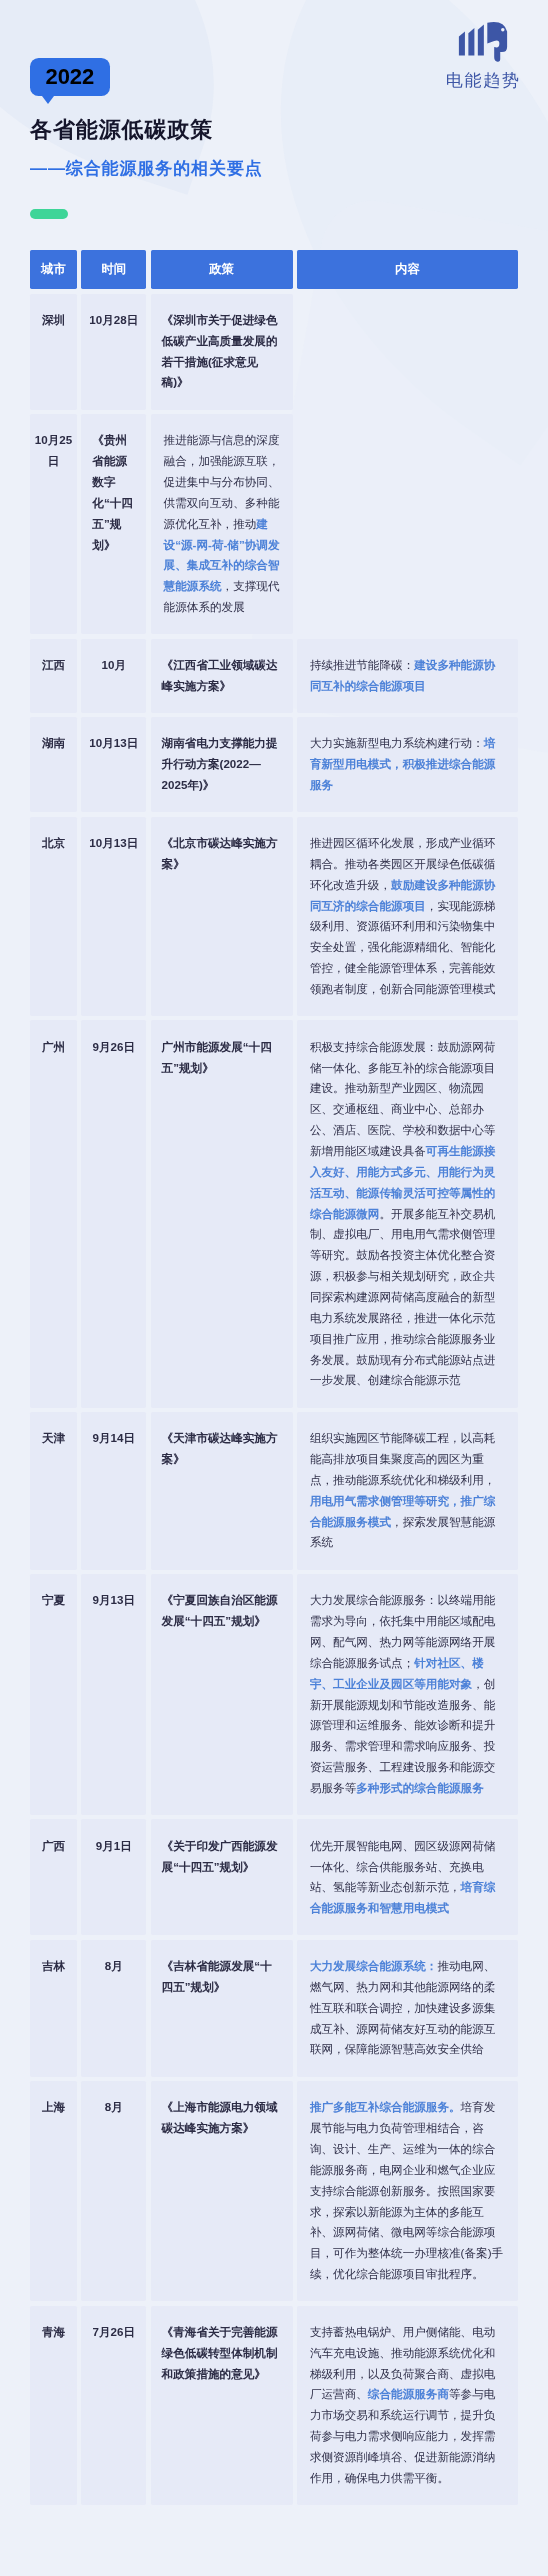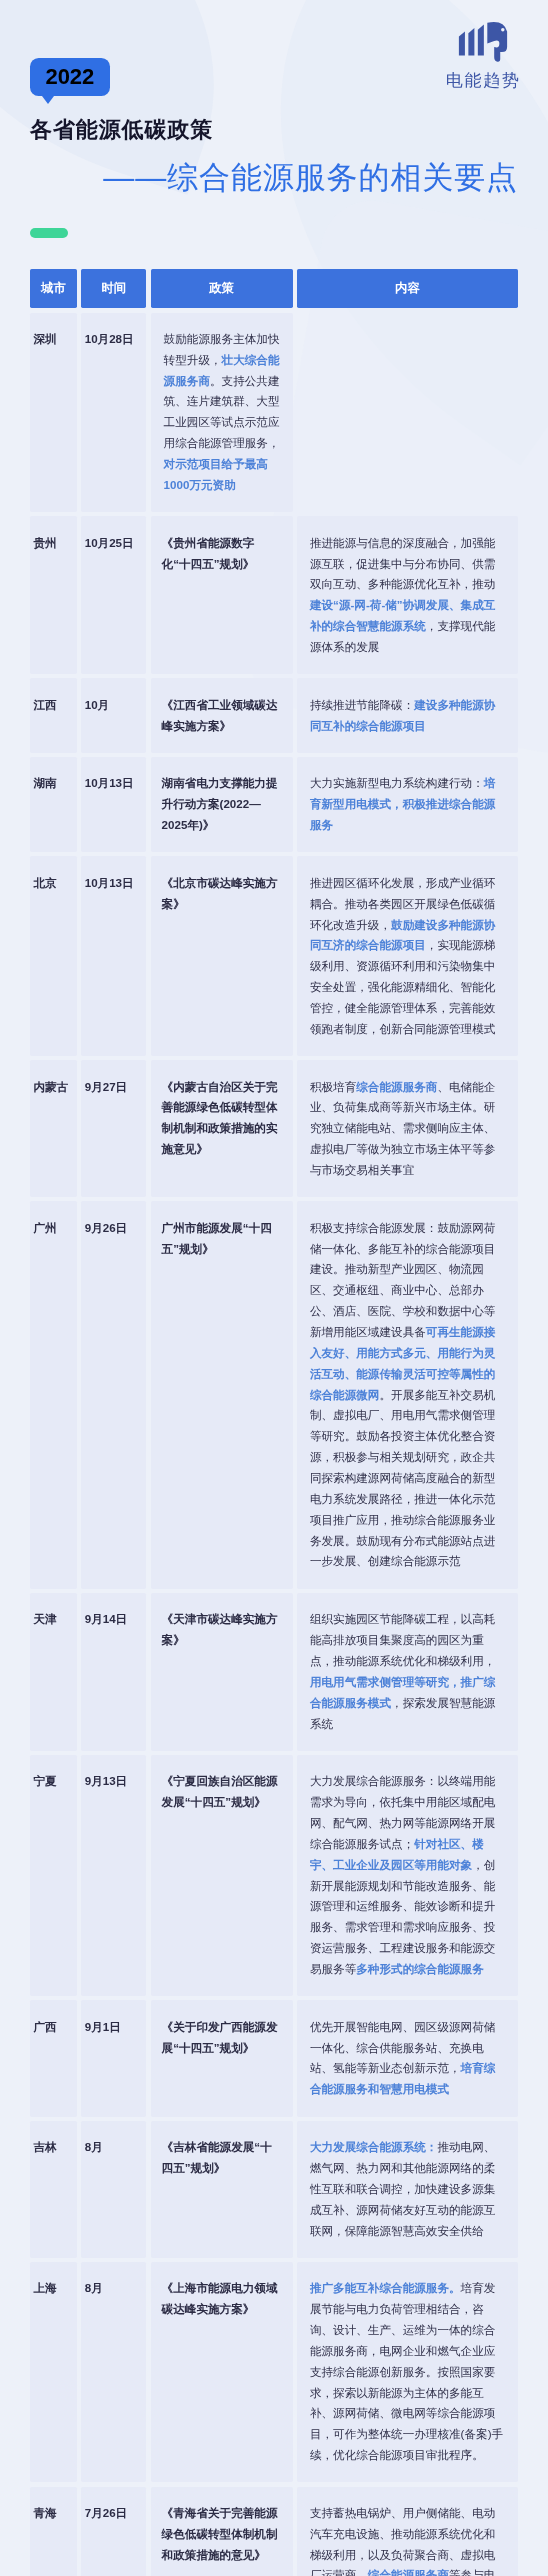--- a/index.html
+++ b/index.html
@@ -27,33 +27,33 @@
     display:inline-block; position:relative; margin-top:58px;
     background:#2f6fe4; color:#000000; font-weight:bold; font-size:22px;
     padding:6px 15.4px; border-radius:8.6px;
   }
   .badge:after {
     content:""; position:absolute; left:12px; bottom:-7.7px;
     border-left:6px solid transparent; border-right:6px solid transparent;
     border-top:8.6px solid #2f6fe4;
   }
   h1.title { font-size:22px; color:#15152b; font-weight:bold; margin-top:19px; letter-spacing:0.9px; }
-  h2.subtitle { font-size:31px; color:#2f6fe4; font-weight:normal; margin-top:12px; letter-spacing:0.9px;text-align:right; }
+  h2.subtitle { font-size:17px; color:#2f6fe4; font-weight:bold; margin-top:12px; letter-spacing:0.9px; }
   .green-dash { width:38px; height:10.3px; border-radius:6px; background:#3ed598; margin-top:29px; }
 
   
   .table { margin-top:31px; padding-bottom:69px; }
   .thead, .trow { display:grid; grid-template-columns:47px 65px 142px 1fr; gap:4.3px; margin-bottom:4.3px; }
   .th {
     background:#3c72dd; color:#ffffff; font-weight:bold; font-size:12.4px;
     display:flex; align-items:center; justify-content:center; height:39px;
     border-radius:1.7px;
   }
   .cell { background:#e6eaf7; font-size:11.6px; color:#30304a; line-height:1.8; border-radius:1.7px; }
-  .cell.city, .cell.date { text-align:left; padding:16.3px 3.4px; font-weight:bold; color:#2c2c45; }
+  .cell.city, .cell.date { text-align:center; padding:16.3px 3.4px; font-weight:bold; color:#2c2c45; }
   .cell.policy { padding:16.3px 11px; font-weight:bold; color:#2c2c45; }
   .cell.content { padding:16.3px 13px; }
   .hl { color:#4d82d8; font-weight:bold; }
 </style>
 </head>
 <body>
 
 <div class="petal petal1"></div>
 <div class="petal petal2"></div>
 <div class="petal petal3"></div>
@@ -83,26 +83,23 @@
     <div class="thead">
       <div class="th">城市</div>
       <div class="th">时间</div>
       <div class="th">政策</div>
       <div class="th">内容</div>
     </div>
     <div id="tbody">
         <div class="trow">
           <div class="cell city">深圳</div>
           <div class="cell date">10月28日</div>
-          <div class="cell content">
-            <p><span>鼓励能源服务主体加快转型升级，</span><span class="hl">壮大综合能源服务商</span><span>。支持公共建筑、连片建筑群、大型工业园区等试点示范应用综合能源管理服务，</span><span class="hl">对示范项目给予最高1000万元资助</span></p>
-          </div>
+          <div class="cell policy">《深圳市关于促进绿色低碳产业高质量发展的若干措施(征求意见稿)》</div>
         </div>
         <div class="trow">
-          <div class="cell city">贵州</div>
           <div class="cell date">10月25日</div>
           <div class="cell policy">《贵州省能源数字化“十四五”规划》</div>
           <div class="cell content">
             <p><span>推进能源与信息的深度融合，加强能源互联，促进集中与分布协同、供需双向互动、多种能源优化互补，推动</span><span class="hl">建设“源-网-荷-储”协调发展、集成互补的综合智慧能源系统</span><span>，支撑现代能源体系的发展</span></p>
           </div>
         </div>
         <div class="trow">
           <div class="cell city">江西</div>
           <div class="cell date">10月</div>
           <div class="cell policy">《江西省工业领域碳达峰实施方案》</div>
@@ -117,28 +114,20 @@
           <div class="cell content">
             <p><span>大力实施新型电力系统构建行动：</span><span class="hl">培育新型用电模式，积极推进综合能源服务</span></p>
           </div>
         </div>
         <div class="trow">
           <div class="cell city">北京</div>
           <div class="cell date">10月13日</div>
           <div class="cell policy">《北京市碳达峰实施方案》</div>
           <div class="cell content">
             <p><span>推进园区循环化发展，形成产业循环耦合。推动各类园区开展绿色低碳循环化改造升级，</span><span class="hl">鼓励建设多种能源协同互济的综合能源项目</span><span>，实现能源梯级利用、资源循环利用和污染物集中安全处置，强化能源精细化、智能化管控，健全能源管理体系，完善能效领跑者制度，创新合同能源管理模式</span></p>
-          </div>
-        </div>
-        <div class="trow">
-          <div class="cell city">内蒙古</div>
-          <div class="cell date">9月27日</div>
-          <div class="cell policy">《内蒙古自治区关于完善能源绿色低碳转型体制机制和政策措施的实施意见》</div>
-          <div class="cell content">
-            <p><span>积极培育</span><span class="hl">综合能源服务商</span><span>、电储能企业、负荷集成商等新兴市场主体。研究独立储能电站、需求侧响应主体、虚拟电厂等做为独立市场主体平等参与市场交易相关事宜</span></p>
           </div>
         </div>
         <div class="trow">
           <div class="cell city">广州</div>
           <div class="cell date">9月26日</div>
           <div class="cell policy">广州市能源发展“十四五”规划》</div>
           <div class="cell content">
             <p><span>积极支持综合能源发展：鼓励源网荷储一体化、多能互补的综合能源项目建设。推动新型产业园区、物流园区、交通枢纽、商业中心、总部办公、酒店、医院、学校和数据中心等新增用能区域建设具备</span><span class="hl">可再生能源接入友好、用能方式多元、用能行为灵活互动、能源传输灵活可控等属性的综合能源微网</span><span>。开展多能互补交易机制、虚拟电厂、用电用气需求侧管理等研究。鼓励各投资主体优化整合资源，积极参与相关规划研究，政企共同探索构建源网荷储高度融合的新型电力系统发展路径，推进一体化示范项目推广应用，推动综合能源服务业务发展。鼓励现有分布式能源站点进一步发展、创建综合能源示范</span></p>
           </div>
         </div>

